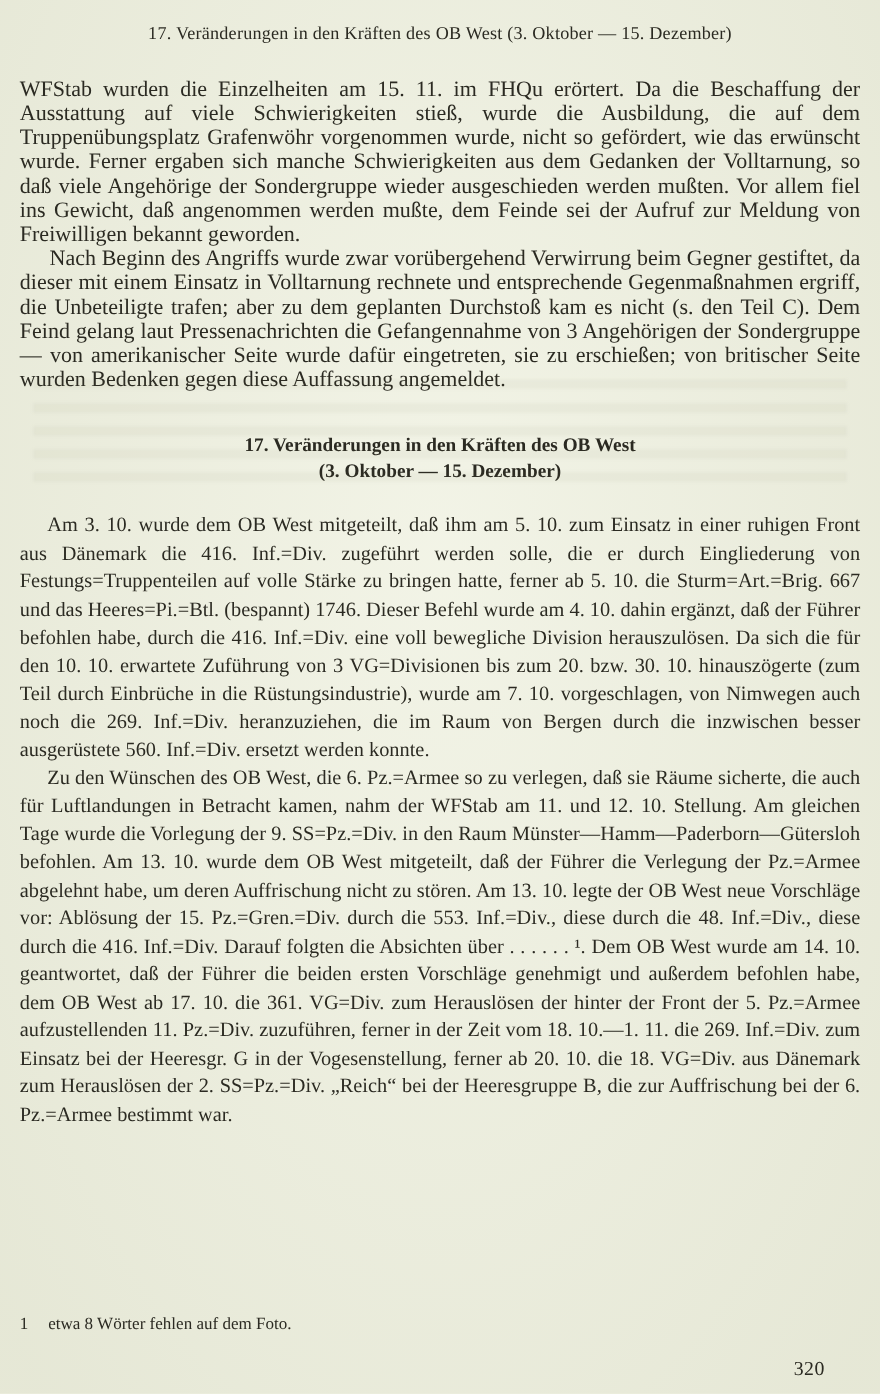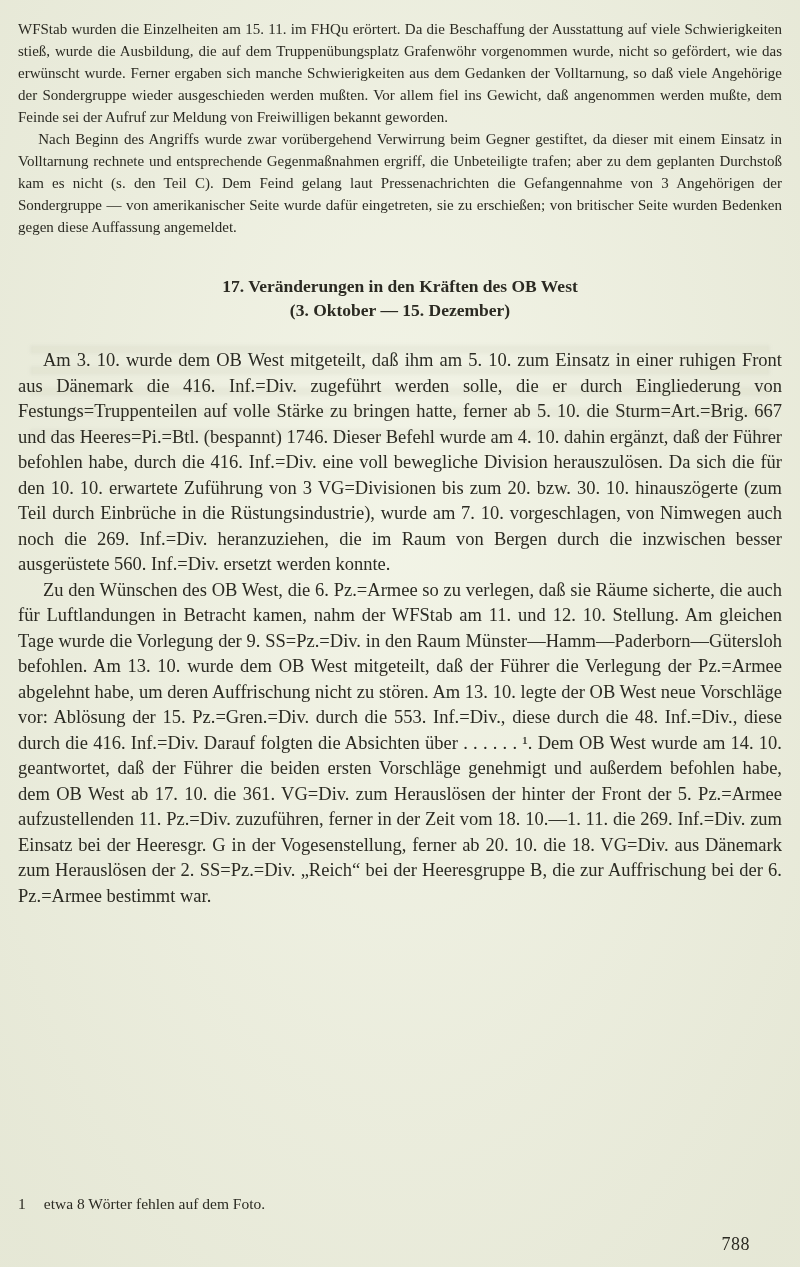--- a/index.html
+++ b/index.html
@@ -34,21 +34,21 @@
     font-size: 16.5px;
     letter-spacing: 0.2px;
     margin: 2px 0 30px 0;
   }
   .body-text p {
     margin: 0;
     text-align: justify;
     hyphens: none;
   }
   .top-block p {
-    font-size: 15px;
+    font-size: 20px;
     line-height: 22px;
   }
   .indent {
     text-indent: 1.35em;
   }
   .section-heading {
     text-align: center;
     font-weight: bold;
     font-size: 17.5px;
     line-height: 24px;
@@ -95,20 +95,21 @@
     );
     filter: blur(1.5px);
     pointer-events: none;
   }
 </style>
 </head>
 <body>
 
 <div class="page">
 
+  <div class="running-head">17. Veränderungen in den Kräften des OB West (3. Oktober — 15. Dezember)</div>
 
   <div class="body-text top-block">
     <p>WFStab wurden die Einzelheiten am 15. 11. im FHQu erörtert. Da die Beschaffung der Ausstattung auf viele Schwierigkeiten stieß, wurde die Ausbildung, die auf dem Truppenübungsplatz Grafenwöhr vorgenommen wurde, nicht so gefördert, wie das erwünscht wurde. Ferner ergaben sich manche Schwierigkeiten aus dem Gedanken der Volltarnung, so daß viele Angehörige der Sondergruppe wieder ausgeschieden werden mußten. Vor allem fiel ins Gewicht, daß angenommen werden mußte, dem Feinde sei der Aufruf zur Meldung von Freiwilligen bekannt geworden.</p>
     <p class="indent">Nach Beginn des Angriffs wurde zwar vorübergehend Verwirrung beim Gegner gestiftet, da dieser mit einem Einsatz in Volltarnung rechnete und entsprechende Gegenmaßnahmen ergriff, die Unbeteiligte trafen; aber zu dem geplanten Durchstoß kam es nicht (s. den Teil C). Dem Feind gelang laut Pressenachrichten die Gefangennahme von 3 Angehörigen der Sondergruppe — von amerikanischer Seite wurde dafür eingetreten, sie zu erschießen; von britischer Seite wurden Bedenken gegen diese Auffassung angemeldet.</p>
   </div>
 
   <div class="showthrough"></div>
 
   <div class="section-heading">
     <div>17. Veränderungen in den Kräften des OB West</div>
@@ -119,13 +120,13 @@
     <p class="indent">Am 3. 10. wurde dem OB West mitgeteilt, daß ihm am 5. 10. zum Einsatz in einer ruhigen Front aus Dänemark die 416. Inf.=Div. zugeführt werden solle, die er durch Eingliederung von Festungs=Truppenteilen auf volle Stärke zu bringen hatte, ferner ab 5. 10. die Sturm=Art.=Brig. 667 und das Heeres=Pi.=Btl. (bespannt) 1746. Dieser Befehl wurde am 4. 10. dahin ergänzt, daß der Führer befohlen habe, durch die 416. Inf.=Div. eine voll bewegliche Division herauszulösen. Da sich die für den 10. 10. erwartete Zuführung von 3 VG=Divisionen bis zum 20. bzw. 30. 10. hinauszögerte (zum Teil durch Einbrüche in die Rüstungsindustrie), wurde am 7. 10. vorgeschlagen, von Nimwegen auch noch die 269. Inf.=Div. heranzuziehen, die im Raum von Bergen durch die inzwischen besser ausgerüstete 560. Inf.=Div. ersetzt werden konnte.</p>
     <p class="indent">Zu den Wünschen des OB West, die 6. Pz.=Armee so zu verlegen, daß sie Räume sicherte, die auch für Luftlandungen in Betracht kamen, nahm der WFStab am 11. und 12. 10. Stellung. Am gleichen Tage wurde die Vorlegung der 9. SS=Pz.=Div. in den Raum Münster—Hamm—Paderborn—Gütersloh befohlen. Am 13. 10. wurde dem OB West mitgeteilt, daß der Führer die Verlegung der Pz.=Armee abgelehnt habe, um deren Auffrischung nicht zu stören. Am 13. 10. legte der OB West neue Vorschläge vor: Ablösung der 15. Pz.=Gren.=Div. durch die 553. Inf.=Div., diese durch die 48. Inf.=Div., diese durch die 416. Inf.=Div. Darauf folgten die Absichten über . . . . . . ¹. Dem OB West wurde am 14. 10. geantwortet, daß der Führer die beiden ersten Vorschläge genehmigt und außerdem befohlen habe, dem OB West ab 17. 10. die 361. VG=Div. zum Herauslösen der hinter der Front der 5. Pz.=Armee aufzustellenden 11. Pz.=Div. zuzuführen, ferner in der Zeit vom 18. 10.—1. 11. die 269. Inf.=Div. zum Einsatz bei der Heeresgr. G in der Vogesenstellung, ferner ab 20. 10. die 18. VG=Div. aus Dänemark zum Herauslösen der 2. SS=Pz.=Div. „Reich“ bei der Heeresgruppe B, die zur Auffrischung bei der 6. Pz.=Armee bestimmt war.</p>
   </div>
 
 </div>
 
 <div class="footnote">
   <span class="fn-marker">1</span><span>etwa 8 Wörter fehlen auf dem Foto.</span>
 </div>
 
-<div class="page-number">788</div>
+<div class="page-number">320</div>
 
 </body></html>

